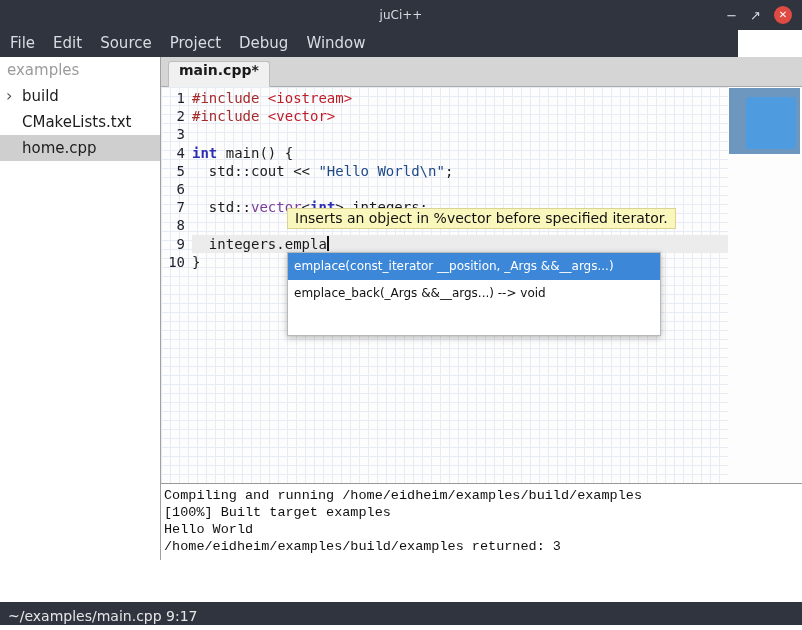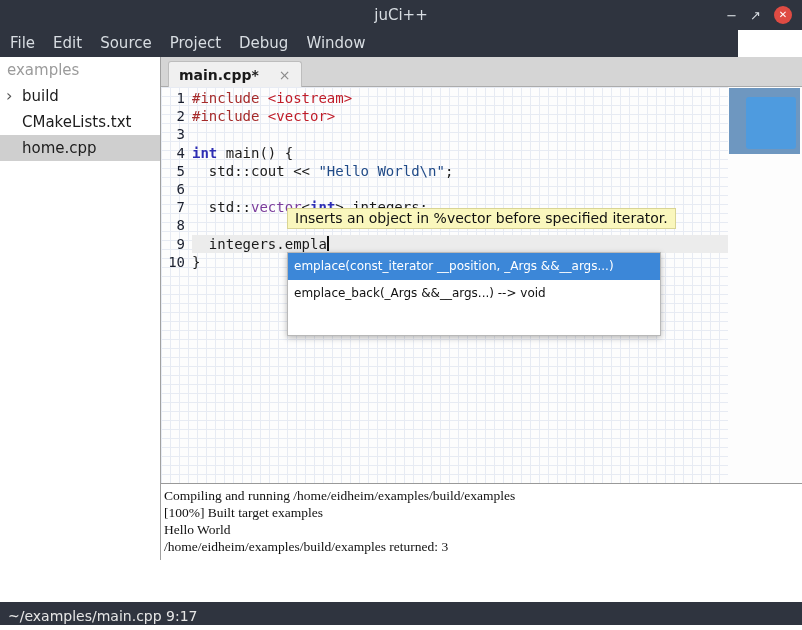--- a/index.html
+++ b/index.html
@@ -3,21 +3,21 @@
 <meta charset="utf-8">
 <style>
   html,body{margin:0;padding:0;background:#555;}
   .app{position:relative;width:802px;height:630px;overflow:hidden;
        font-family:"DejaVu Sans","Liberation Sans",sans-serif;
        background:#fff;user-select:none;}
 
   
   .titlebar{position:absolute;left:0;top:0;width:802px;height:30px;background:var(--titlebar-bg);}
   .titlebar .title{position:absolute;left:0;right:0;top:0;height:30px;line-height:30px;
-       text-align:center;color:var(--titlebar-text);font-size:15px;}
+       text-align:center;color:var(--titlebar-text);font-size:12px;}
   .winbtns{position:absolute;right:10px;top:0;height:30px;display:flex;align-items:center;gap:13px;}
   .winbtn{color:var(--titlebar-text);font-size:13px;line-height:1;cursor:default;}
   .winbtn.close{width:18px;height:18px;border-radius:50%;background:var(--close-btn);
        color:#fff;font-size:10px;display:flex;align-items:center;justify-content:center;font-weight:bold;}
 
   
   .menubar{position:absolute;left:0;top:30px;width:738px;height:27px;background:var(--titlebar-bg);
        display:flex;align-items:center;padding-left:1px;box-sizing:border-box;}
   .menuitem{padding:0 9px;color:var(--titlebar-text);font-size:15px;line-height:27px;}
 
@@ -35,21 +35,21 @@
   .side-item.selected{background:var(--sidebar-selected);}
 
   
   .content{flex:1;display:flex;flex-direction:column;min-width:0;}
 
   
   .tabbar{height:30px;background:var(--tabbar-bg);border-bottom:1px solid #ababab;
        box-sizing:border-box;position:relative;flex:none;}
   .tab{position:absolute;left:7px;top:4px;height:26px;box-sizing:border-box;
        background:var(--tab-bg);border:1px solid #bdbdbd;border-bottom:none;
-       border-radius:3px 3px 0 0;display:flex;align-items:center;gap:20px;padding:0 10px;}
+       border-radius:3px 3px 0 0;display:flex;align-items:center;gap:20px;padding:0 10px;flex-direction:column;}
   .tab .tlabel{font-size:14px;font-weight:bold;color:#1a1a1a;}
   .tab .tclose{color:#8a8a8a;font-size:14px;line-height:1;}
 
   
   .editor{height:396px;position:relative;background:#fdfdfd;flex:none;overflow:hidden;}
   .gridarea{position:absolute;left:0;top:0;width:567px;height:396px;box-sizing:border-box;
        padding-top:2px;background-color:#fdfdfd;
        background-image:linear-gradient(to right,var(--grid-line) 1px,transparent 1px),
                         linear-gradient(to bottom,var(--grid-line) 1px,transparent 1px);
        background-size:9px 9px;}
@@ -78,21 +78,21 @@
   
   .completion{position:absolute;left:126px;top:165px;width:374px;box-sizing:border-box;
        background:#fff;border:1px solid var(--completion-border);
        box-shadow:0 2px 6px rgba(0,0,0,.28);padding-bottom:28px;z-index:6;}
   .comp-row{height:27px;line-height:27px;padding:0 6px;font-size:12px;color:#111;
        white-space:nowrap;overflow:hidden;}
   .comp-row.selected{background:var(--completion-selected);color:#fff;}
 
   
   .output{flex:1;background:#fff;border-top:1px solid #999;box-sizing:border-box;
-       padding:3px 0 0 3px;font-family:Liberation Serif, serif;
+       padding:3px 0 0 3px;font-family:Liberation Mono, monospace;
        font-size:13.5px;line-height:17px;color:#111;}
 
   
   .statusbar{position:absolute;left:0;top:602px;width:802px;height:23px;background:var(--titlebar-bg);}
   .statusbar .stext{line-height:28px;padding-left:8px;color:var(--statusbar-text);font-size:14px;}
 </style>
 </head>
 <body>
 
 <div class="app">

